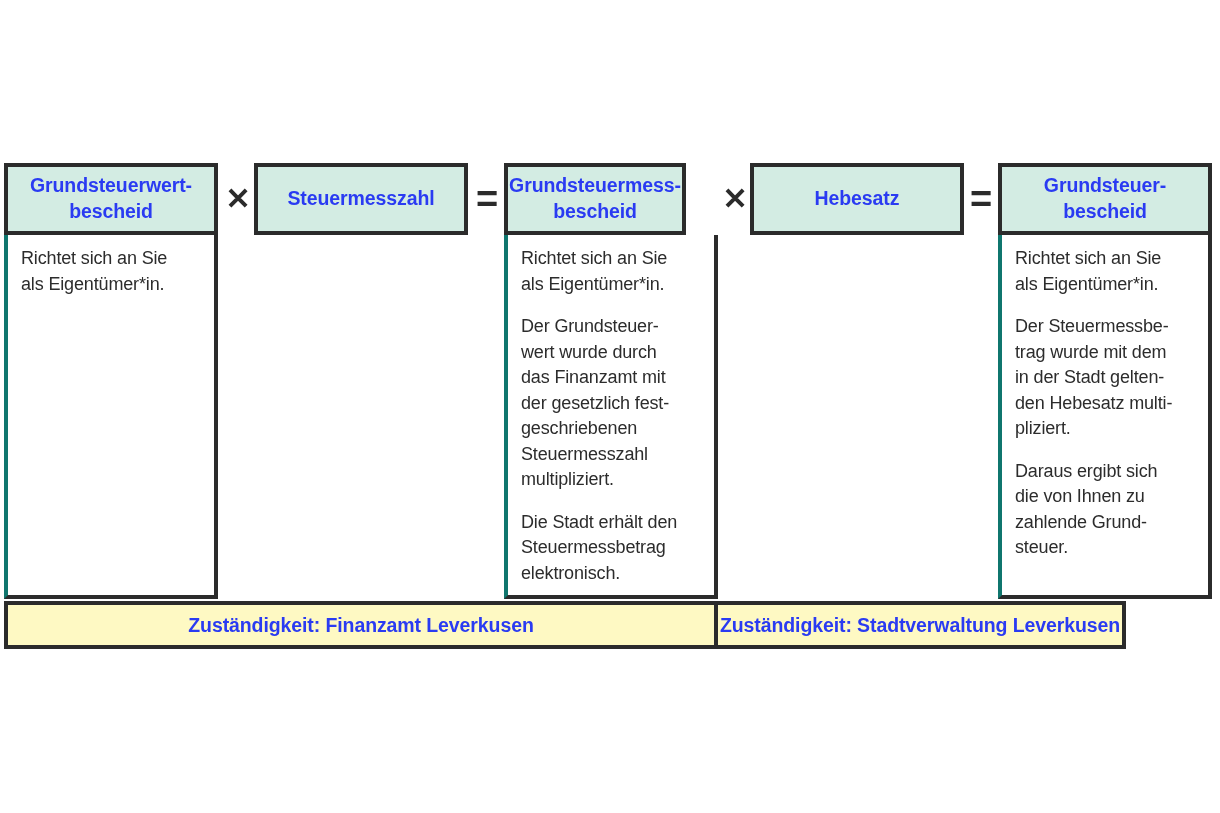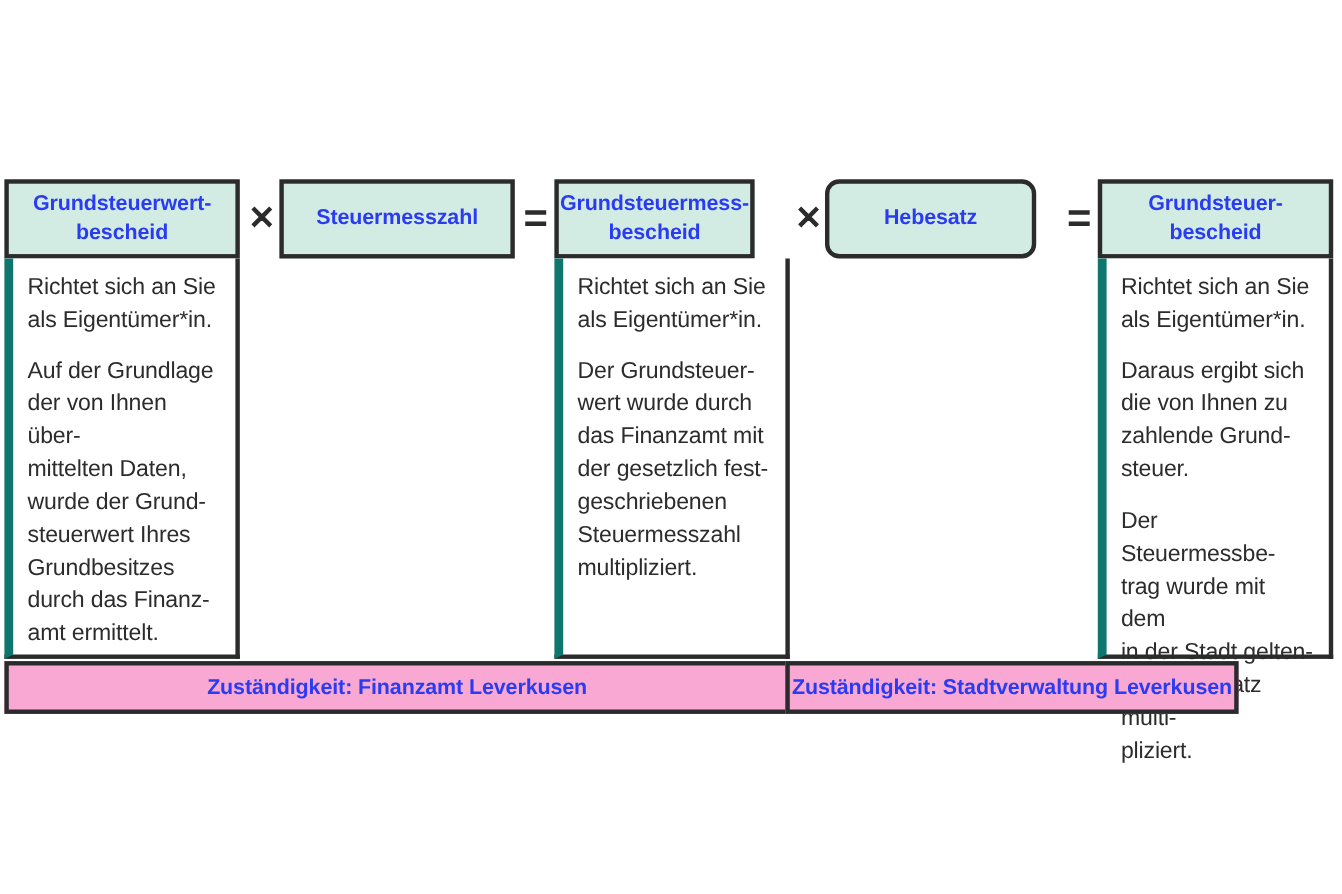--- a/index.html
+++ b/index.html
@@ -39,25 +39,25 @@
     display: flex;
     align-items: center;
     justify-content: center;
     padding: 0 6px;
   }
   .head-box .label { display: block; }
 
   
   .body-box {
     background: #ffffff;
-    border-left: 8px solid #0f766e;
+    border-left: 4px solid #0f766e;
     border-right: 4px solid #2b2b2b;
     border-bottom: 4px solid #2b2b2b;
     color: #2c2c2c;
-    font-size: 21px;
+    font-size: 18px;
     line-height: 1.42;
     padding: 11px 13px 8px 13px;
     letter-spacing: -0.15px;
   }
   .body-box p {
     margin: 0 0 17px 0;
     white-space: pre-line;
   }
   .body-box p:last-child { margin-bottom: 0; }
 
@@ -69,21 +69,21 @@
     display: flex;
     align-items: center;
     justify-content: center;
     user-select: none;
   }
   .op-times { font-size: 30px; line-height: 1; }
   .op-equals { font-size: 38px; line-height: 1; font-weight: 700; }
 
   
   .foot-bar {
-    background: #f9a8d4;
+    background: #fef9c3;
     border: 4px solid #2b2b2b;
     color: #2a3bf2;
     font-size: 19.5px;
     font-weight: 700;
     letter-spacing: -0.1px;
     display: flex;
     align-items: center;
     justify-content: center;
     text-align: center;
   }
@@ -93,28 +93,20 @@
 
 <div id="canvas">
 
   <div class="abs head-box" style="left:4px; top:163px; width:214px; height:72px;align-items:center;">
     <span class="label" style="white-space: pre-line;">Grundsteuerwert-
 bescheid</span>
   </div>
   <div class="abs body-box" style="left:4px; top:235px; width:214px; height:364px;">
     <p>Richtet sich an Sie
 als Eigentümer*in.</p>
-    <p>Auf der Grundlage
-der von Ihnen über-
-mittelten Daten,
-wurde der Grund-
-steuerwert Ihres
-Grundbesitzes
-durch das Finanz-
-amt ermittelt.</p>
   </div>
 
   <div class="op op-times" style="left:222px; top:183px; width:32px; height:32px;">
     <span>✕</span>
   </div>
 
   <div class="abs head-box" style="left:254px; top:163px; width:214px; height:72px;">
     <span class="label" style="white-space: pre-line;">Steuermesszahl</span>
   </div>
 
@@ -129,50 +121,53 @@
   <div class="abs body-box" style="left:504px; top:235px; width:214px; height:364px;">
     <p>Richtet sich an Sie
 als Eigentümer*in.</p>
     <p>Der Grundsteuer-
 wert wurde durch
 das Finanzamt mit
 der gesetzlich fest-
 geschriebenen
 Steuermesszahl
 multipliziert.</p>
+    <p>Die Stadt erhält den
+Steuermessbetrag
+elektronisch.</p>
   </div>
 
   <div class="op op-times" style="left:719px; top:183px; width:32px; height:32px;">
     <span>✕</span>
   </div>
 
-  <div class="abs head-box" style="left:750px; top:163px; width:192px; height:72px;border-radius:13px;">
+  <div class="abs head-box" style="left:750px; top:163px; width:214px; height:72px;">
     <span class="label" style="white-space: pre-line;">Hebesatz</span>
   </div>
 
   <div class="op op-equals" style="left:965px; top:181px; width:32px; height:36px;">
     <span>=</span>
   </div>
 
   <div class="abs head-box" style="left:998px; top:163px; width:214px; height:72px;">
     <span class="label" style="white-space: pre-line;">Grundsteuer-
 bescheid</span>
   </div>
   <div class="abs body-box" style="left:998px; top:235px; width:214px; height:364px;">
     <p>Richtet sich an Sie
 als Eigentümer*in.</p>
-    <p>Daraus ergibt sich
-die von Ihnen zu
-zahlende Grund-
-steuer.</p>
     <p>Der Steuermessbe-
 trag wurde mit dem
 in der Stadt gelten-
 den Hebesatz multi-
 pliziert.</p>
+    <p>Daraus ergibt sich
+die von Ihnen zu
+zahlende Grund-
+steuer.</p>
   </div>
 
   <div class="abs foot-bar" style="left:4px; top:601px; width:714px; height:48px;">
     <span>Zuständigkeit: Finanzamt Leverkusen</span>
   </div>
   <div class="abs foot-bar" style="left:714px; top:601px; width:412px; height:48px;">
     <span>Zuständigkeit: Stadtverwaltung Leverkusen</span>
   </div>
 
 </div>

